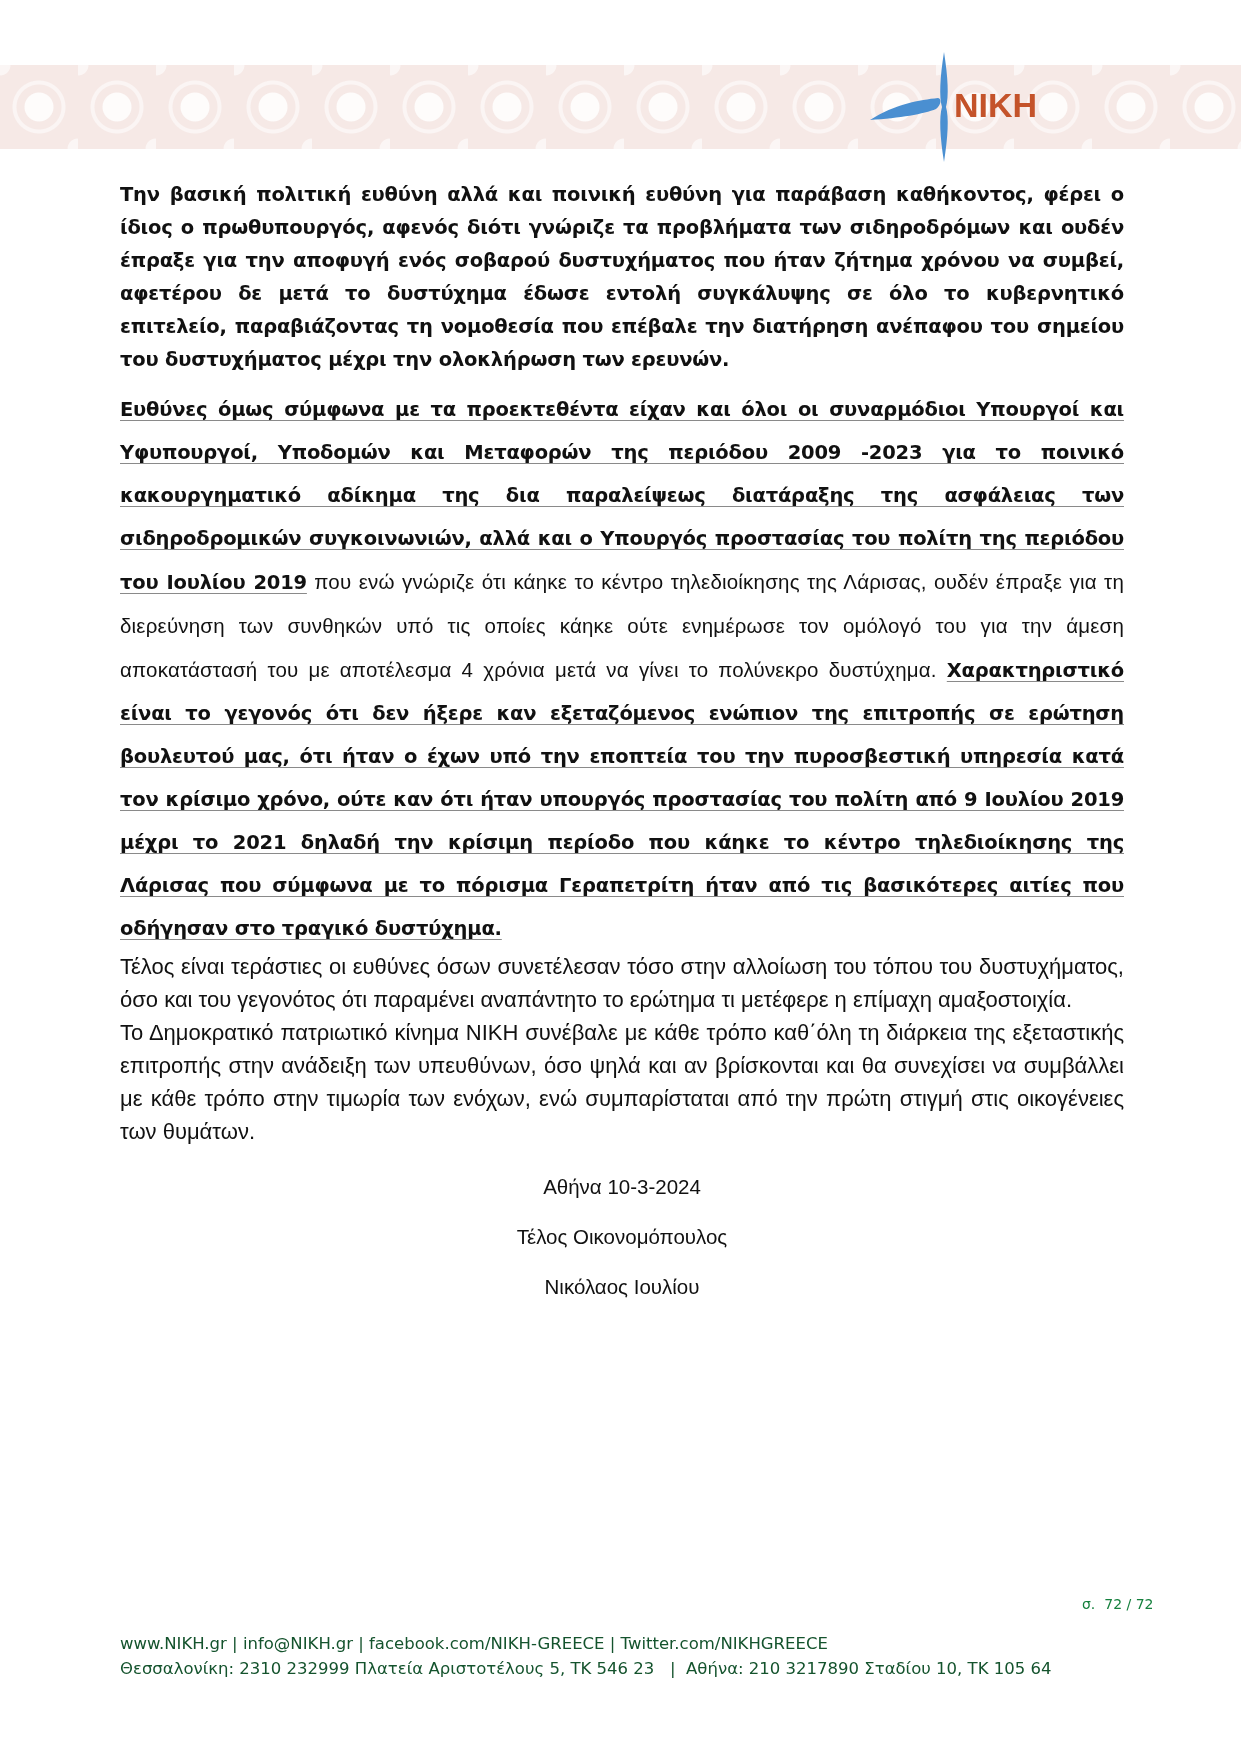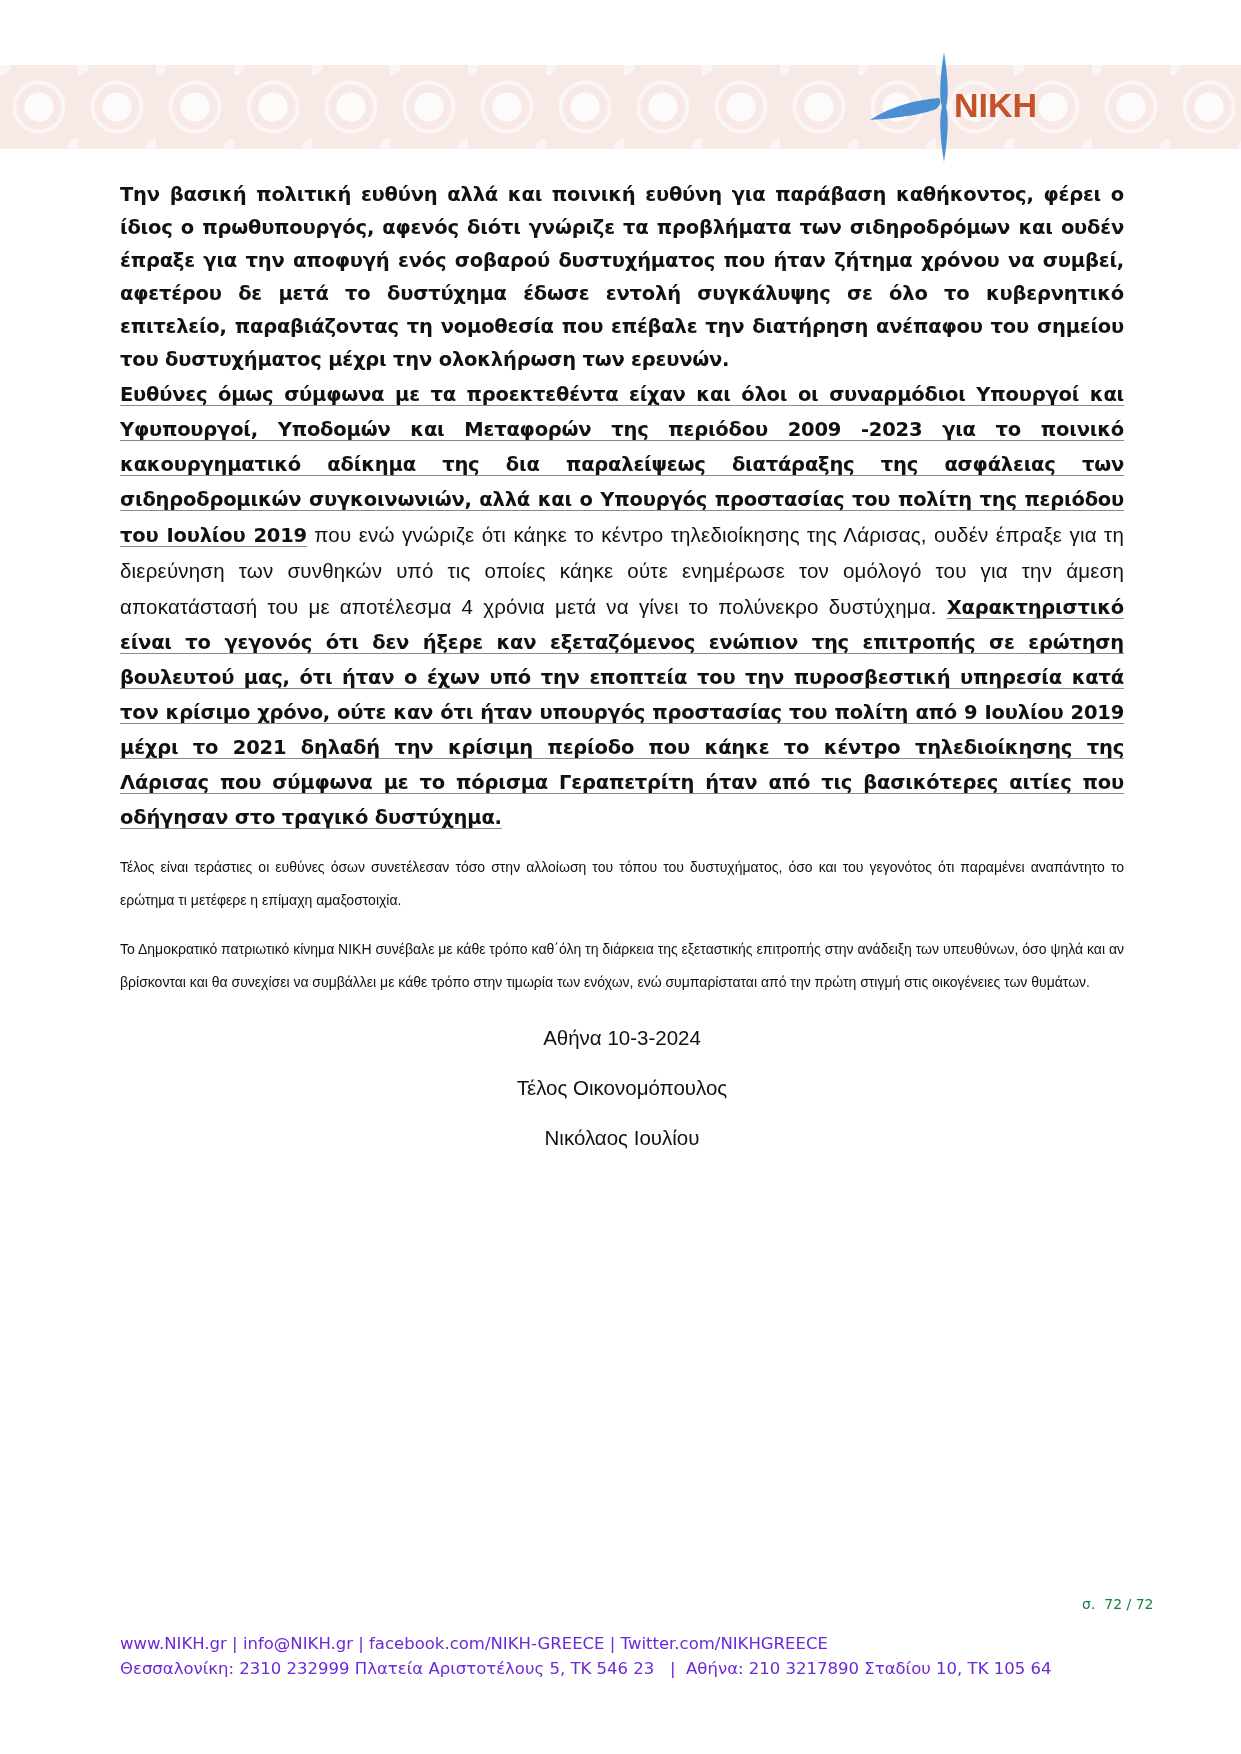--- a/index.html
+++ b/index.html
@@ -11,29 +11,29 @@
       radial-gradient(circle at 50% 50%, rgba(255,255,255,0.85) 0 14px, transparent 15px),
       radial-gradient(circle at 50% 50%, transparent 0 22px, rgba(255,255,255,0.55) 23px 26px, transparent 27px),
       radial-gradient(circle at 0 0, rgba(255,255,255,0.6) 0 10px, transparent 11px),
       radial-gradient(circle at 100% 100%, rgba(255,255,255,0.6) 0 10px, transparent 11px);
     background-size: 78px 84px;
   }
   .logo { position: absolute; left: 850px; top: 52px; width: 240px; height: 110px; }
   .content { position: absolute; left: 120px; top: 178px; width: 1004px; }
   p { margin: 0; text-align: justify; text-align-last: left; }
   .bold-para { font-weight: bold; font-size: 19.5px; line-height: 33px; letter-spacing: -0.2px; }
-  .mixed-para { font-size: 19.5px; line-height: 35px; margin-top: 1px; letter-spacing: -0.2px; }
+  .mixed-para { font-size: 19.5px; line-height: 43px; margin-top: 12px; letter-spacing: -0.2px; }
   .mixed-para .b { font-weight: bold; }
   .mixed-para .u { text-decoration: underline; text-decoration-color: #8a8a8a; text-underline-offset: 4px; }
   .mixed-para .n { font-family: "Liberation Sans", sans-serif; font-size: 20.5px; letter-spacing: 0.2px; }
-  .plain-para { font-family: "Liberation Sans", sans-serif; font-size: 14px; line-height: 33px; margin-top: 16px; }
+  .plain-para { font-family: "Liberation Sans", sans-serif; font-size: 22px; line-height: 33px; }
   .sig { text-align: center; font-family: "Liberation Sans", sans-serif; font-size: 20.5px; line-height: 30px; }
   .sig-date { margin-top: 24px; }
   .sig-name { margin-top: 20px; }
-  .footer { position: absolute; left: 120px; top: 1631px; font-family: "DejaVu Sans", sans-serif; font-size: 16.5px; color: #6d28d9; line-height: 25px; }
+  .footer { position: absolute; left: 120px; top: 1631px; font-family: "DejaVu Sans", sans-serif; font-size: 16.5px; color: #14532d; line-height: 25px; }
   .page-num { position: absolute; left: 1082px; top: 1596px; font-family: "DejaVu Sans", sans-serif; font-size: 14px; color: #15803d; }
 </style>
 </head>
 <body>
 
 <div class="band"></div>
 
 <div class="logo">
   <svg width="240" height="110" viewBox="0 0 240 110">
 

